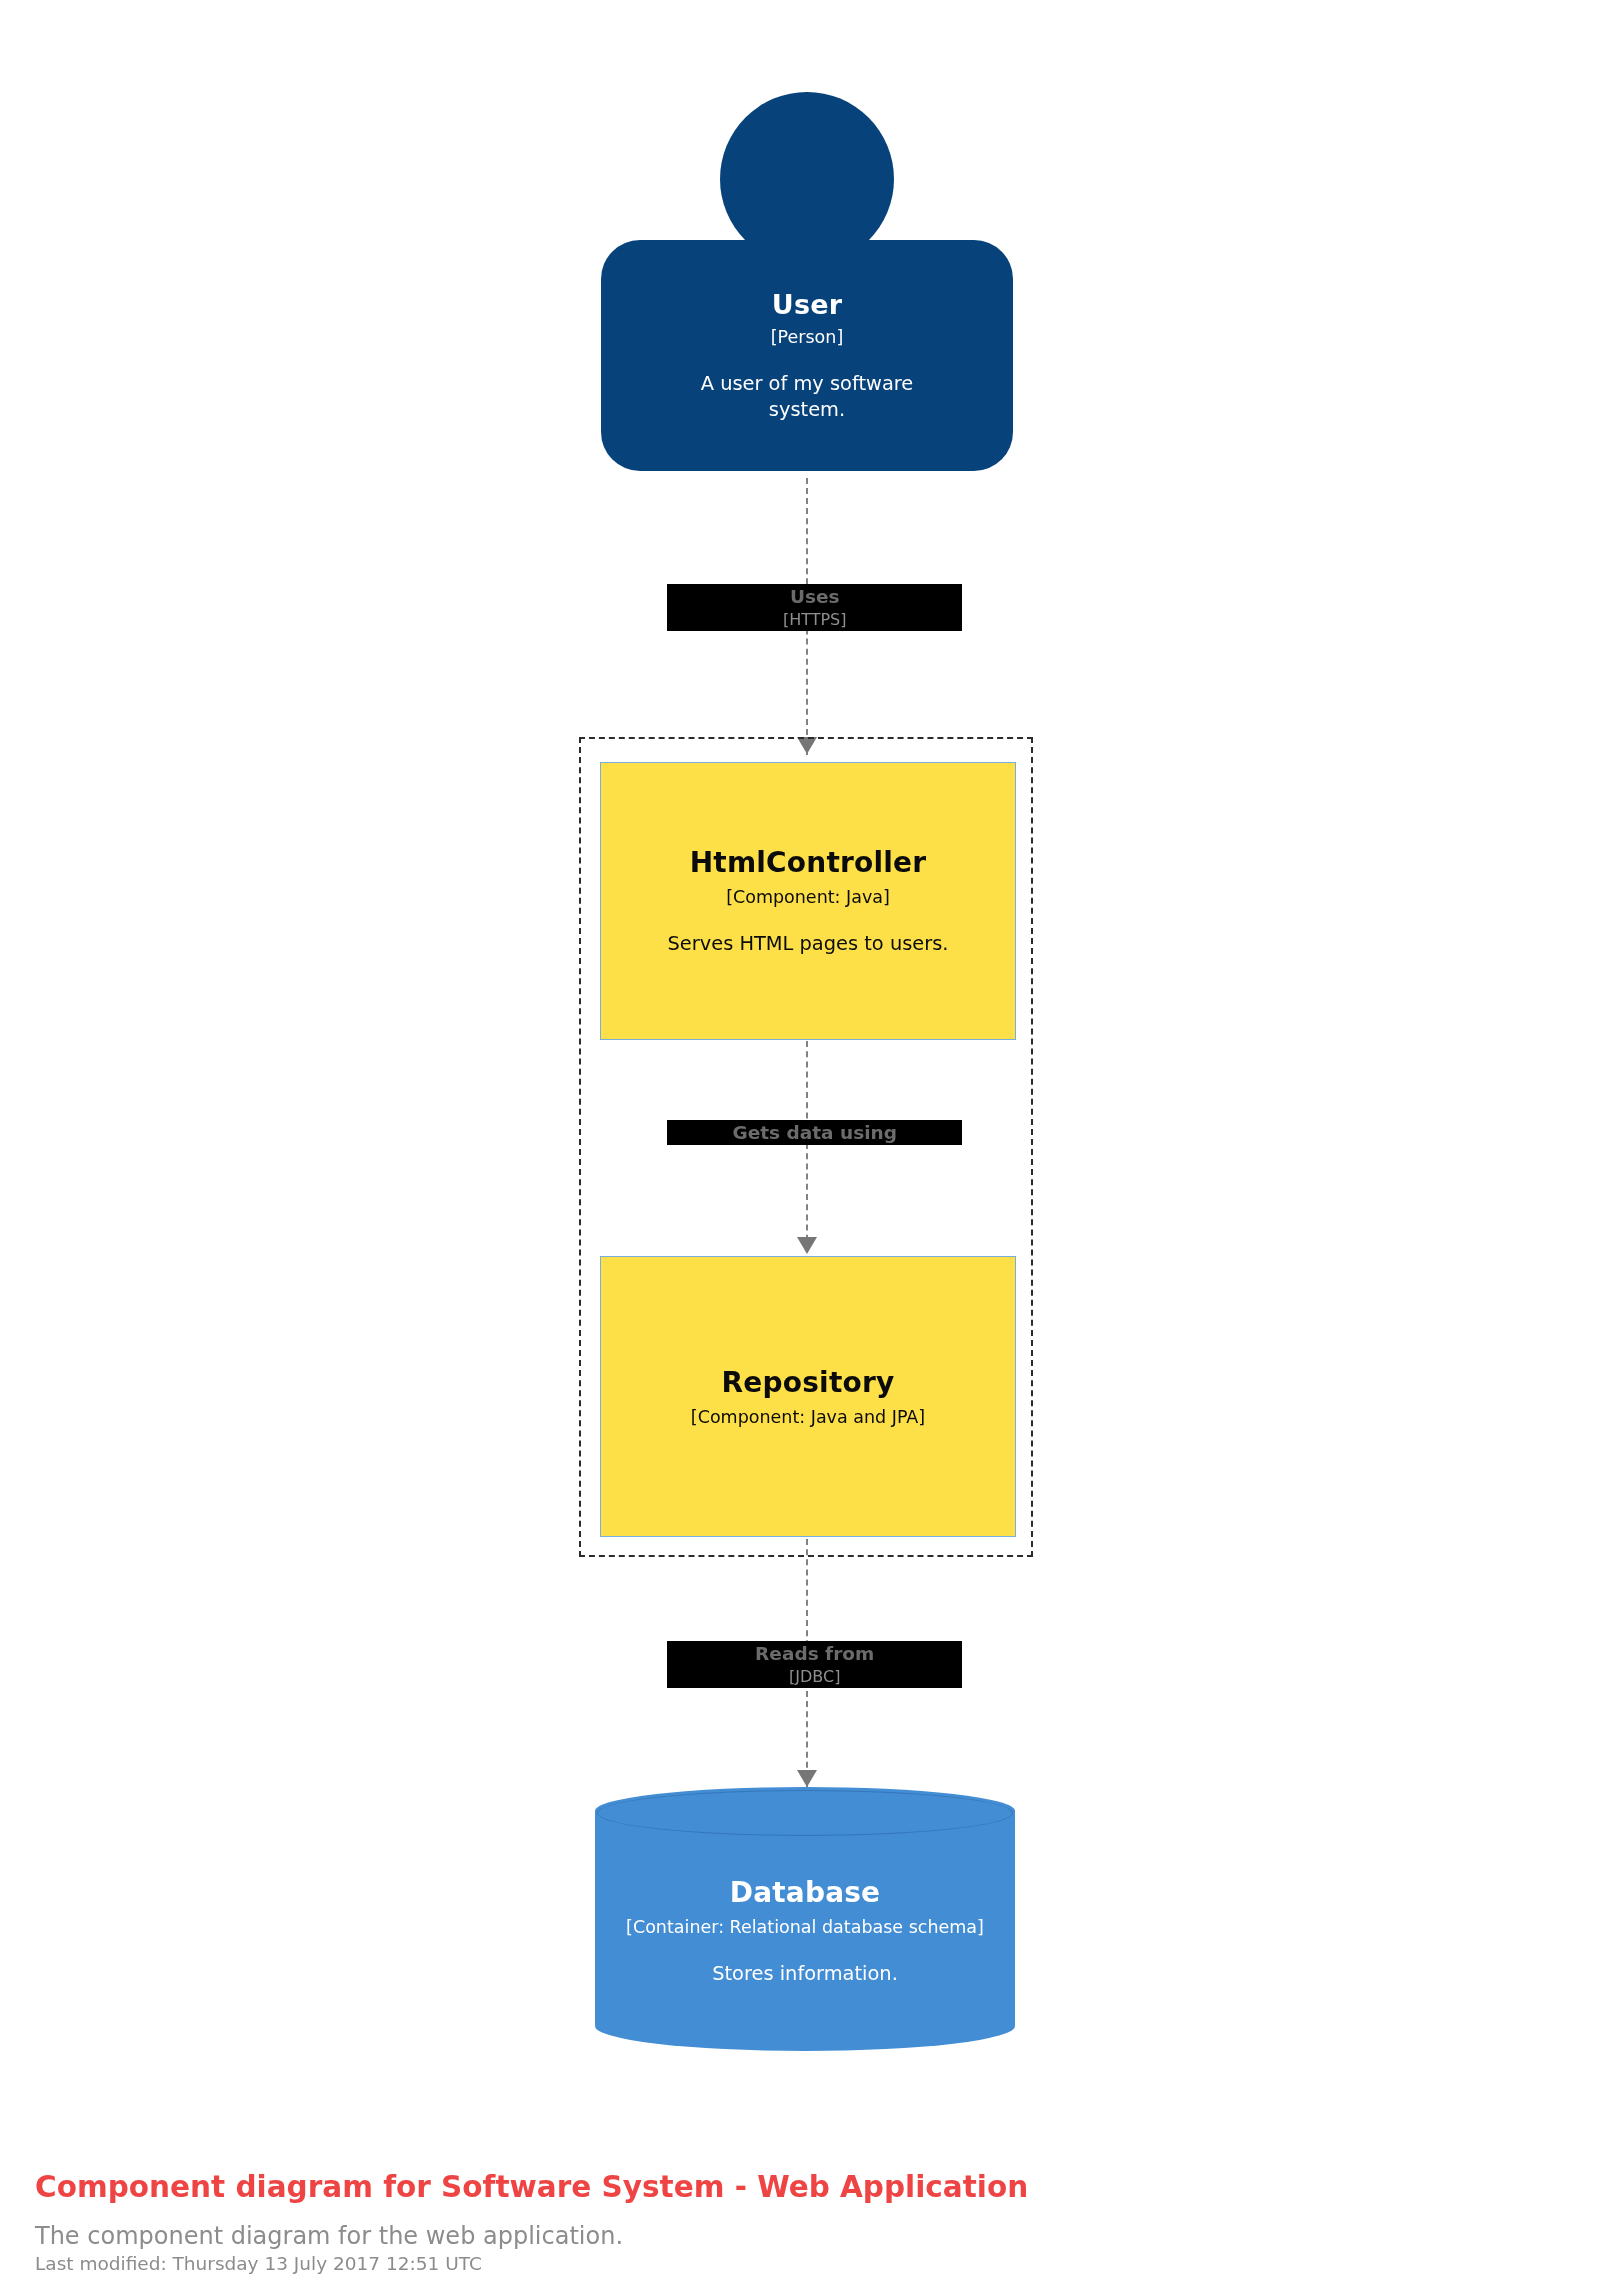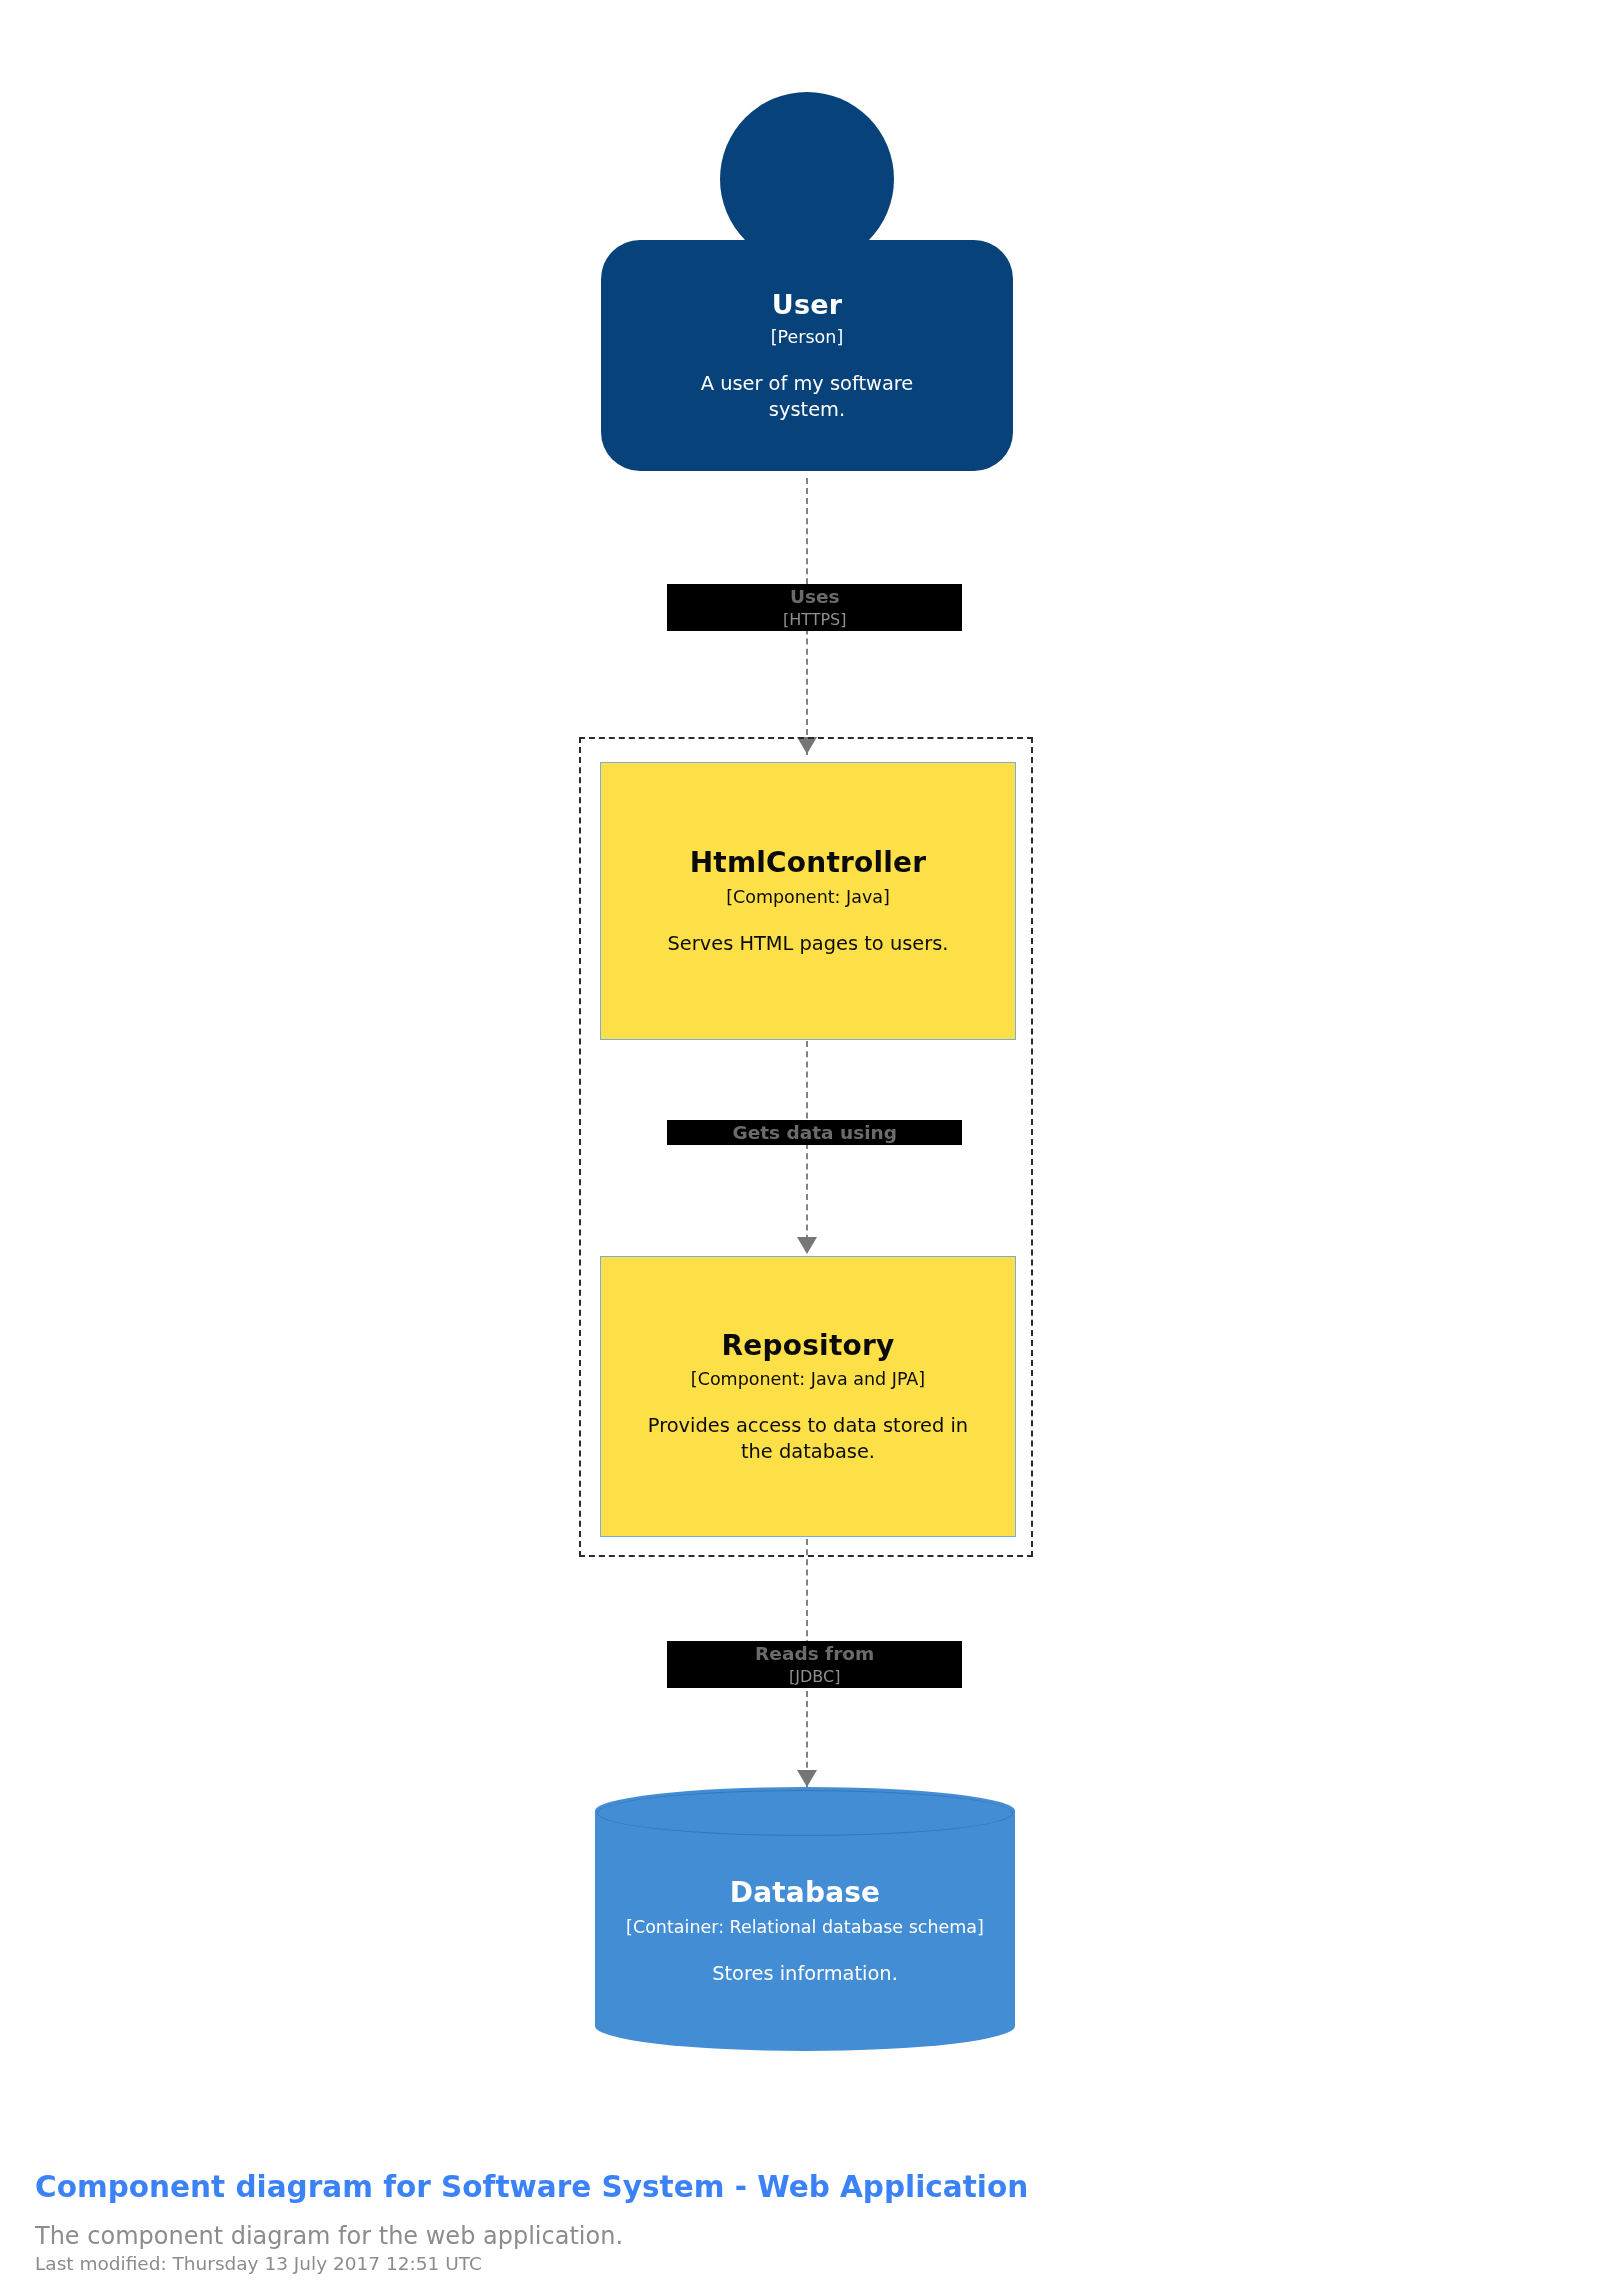--- a/index.html
+++ b/index.html
@@ -106,21 +106,21 @@
   #rel2-line{left:806px;top:1041px;height:210px;}
   #rel2-head{left:797px;top:1237px;}
   #rel2-label{left:667px;top:1120px;width:277px;align-items:center;}
 
   #rel3-line{left:806px;top:1539px;height:249px;}
   #rel3-head{left:797px;top:1770px;}
   #rel3-label{left:667px;top:1641px;width:277px;}
 
   
   #footer{position:absolute;left:35px;top:2169px;width:1384px;}
-  #footer-title{font-size:29.5px;font-weight:bold;color:#3b82f6;line-height:1.25;}
+  #footer-title{font-size:29.5px;font-weight:bold;color:#ef4444;line-height:1.25;}
   #footer-desc{font-size:24px;color:#8c8c8c;margin-top:14px;line-height:1.35;}
   #footer-modified{font-size:18.5px;color:#8c8c8c;line-height:1.35;}
 </style>
 </head>
 <body>
 
 <div id="canvas">
 
   <div id="person-group">
     <div id="person-head"></div>
@@ -153,21 +153,20 @@
   <div class="arrow-head" id="rel2-head"></div>
   <div class="rel-label" id="rel2-label">
     <div class="rel-desc">Gets data using</div>
 
   </div>
 
   <div class="component-box" id="comp-repository">
     <div class="node-text comp-labels">
       <div class="n-name">Repository</div>
       <div class="n-tech">[Component: Java and JPA]</div>
-      <div class="n-desc">Provides access to data stored in the database.</div>
     </div>
   </div>
 
   <div class="rel-line" id="rel3-line"></div>
   <div class="arrow-head" id="rel3-head"></div>
   <div class="rel-label" id="rel3-label">
     <div class="rel-desc">Reads from</div>
     <div class="rel-tech">[JDBC]</div>
   </div>
 

